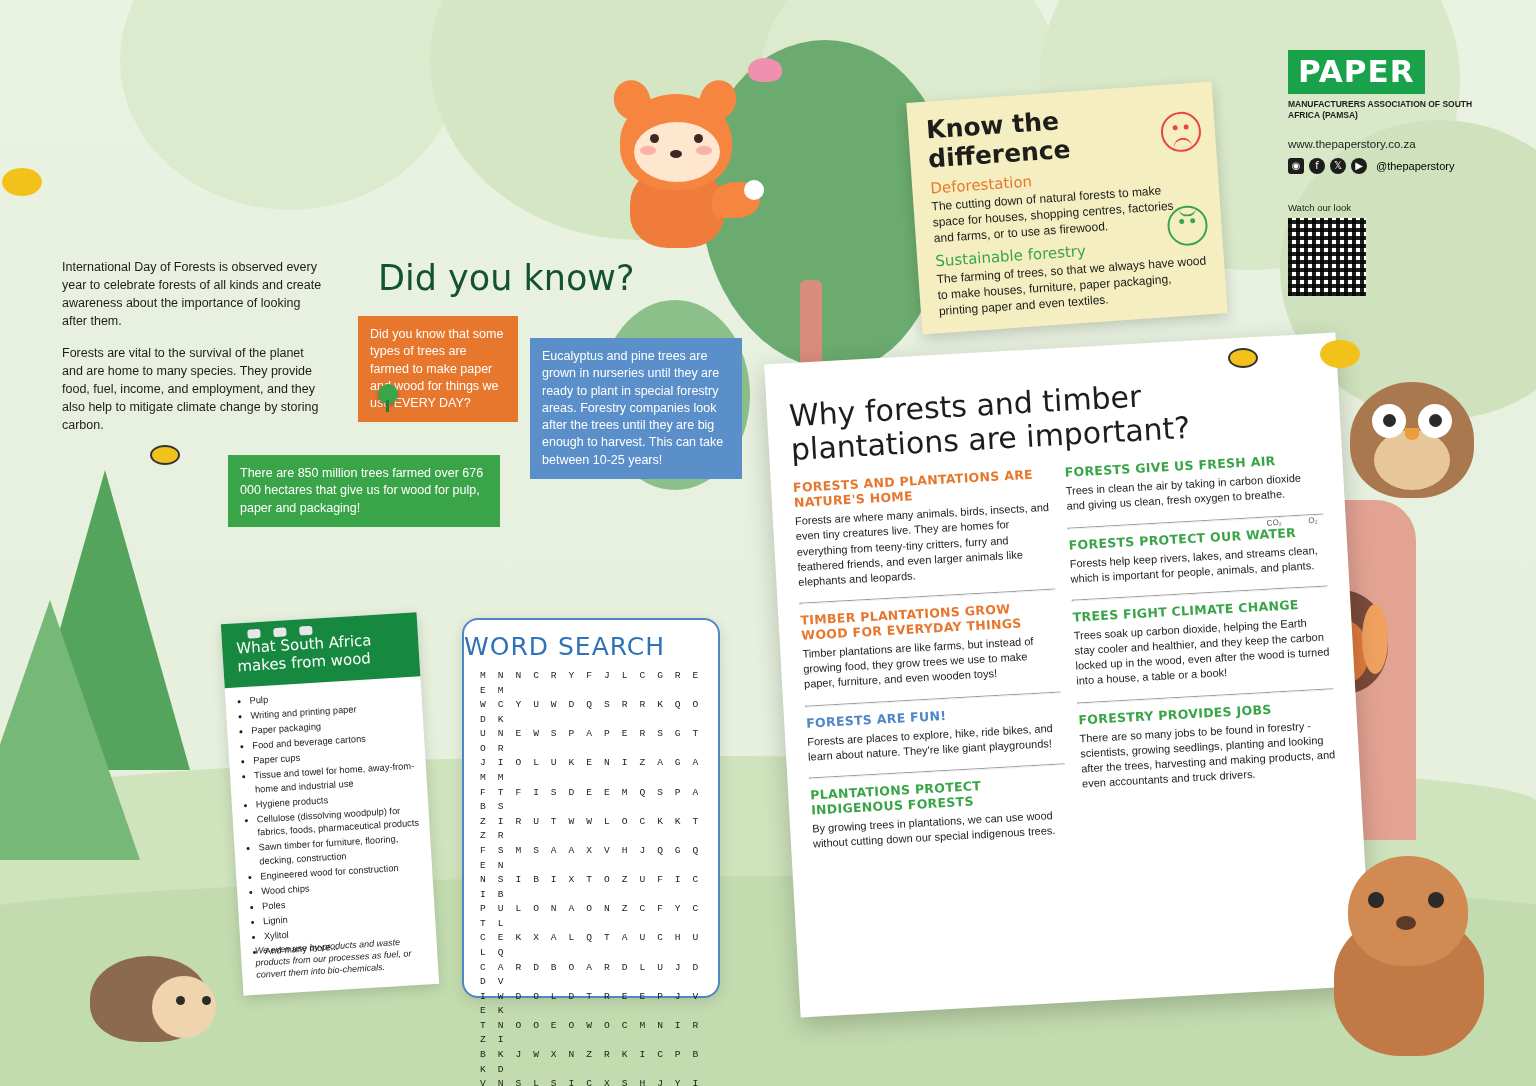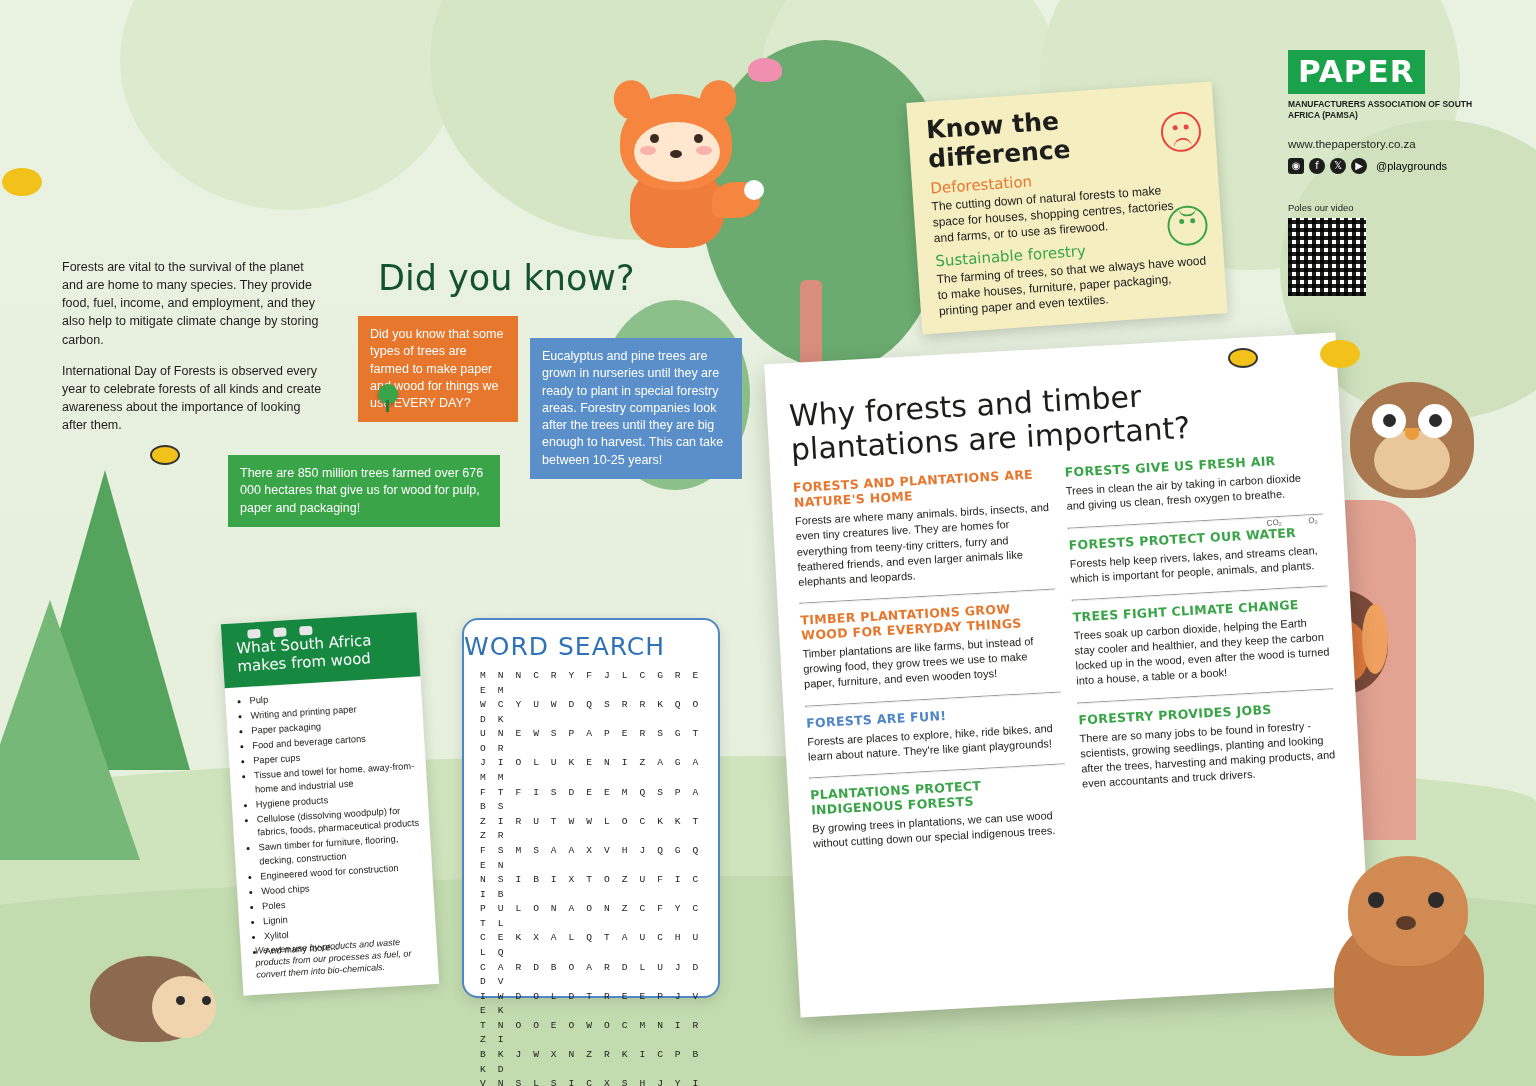--- a/index.html
+++ b/index.html
@@ -175,22 +175,22 @@
     <div style="position:absolute;left:50px;top:56px;width:9px;height:9px;background:#3a2a20;border-radius:50%;"></div>
     <div style="position:absolute;left:94px;top:56px;width:9px;height:9px;background:#3a2a20;border-radius:50%;"></div>
     <div style="position:absolute;left:70px;top:72px;width:12px;height:8px;background:#3a2a20;border-radius:50%;"></div>
     <div style="position:absolute;left:40px;top:68px;width:16px;height:9px;background:#f7a6a0;border-radius:50%;opacity:.8;"></div>
     <div style="position:absolute;left:96px;top:68px;width:16px;height:9px;background:#f7a6a0;border-radius:50%;opacity:.8;"></div>
     <div style="position:absolute;left:112px;top:104px;width:48px;height:36px;background:#f5853f;border-radius:50% 40% 50% 20%;"></div>
     <div style="position:absolute;left:144px;top:102px;width:20px;height:20px;background:#fff;border-radius:50%;"></div>
   </div>
 
   <div id="intro">
+    <p>International Day of Forests is observed every year to celebrate forests of all kinds and create awareness about the importance of looking after them.</p>
     <p>Forests are vital to the survival of the planet and are home to many species. They provide food, fuel, income, and employment, and they also help to mitigate climate change by storing carbon.</p>
-    <p>International Day of Forests is observed every year to celebrate forests of all kinds and create awareness about the importance of looking after them.</p>
   </div>
 
   <div id="dyk-title">Did you know?</div>
   <div class="fact" id="fact-orange">Did you know that some types of trees are farmed to make paper and wood for things we use EVERY DAY?</div>
   <div class="fact" id="fact-blue">Eucalyptus and pine trees are grown in nurseries until they are ready to plant in special forestry areas. Forestry companies look after the trees until they are big enough to harvest. This can take between 10-25 years!</div>
   <div class="fact" id="fact-green1">There are 850 million trees farmed over 676 000 hectares that give us for wood for pulp, paper and packaging!</div>
 
   <div id="sticky">
     <h3>Know the difference</h3>
     <div class="sticky-sub" id="ktd-1-title">Deforestation</div>
@@ -212,23 +212,23 @@
 
   <div id="brand">
     <div id="paper-logo">PAPER</div>
     <div id="brand-sub">MANUFACTURERS ASSOCIATION OF SOUTH AFRICA (PAMSA)</div>
     <div id="brand-url">www.thepaperstory.co.za</div>
     <div id="social">
       <span class="sicon">◉</span>
       <span class="sicon circle">f</span>
       <span class="sicon circle">𝕏</span>
       <span class="sicon circle">▶</span>
-      <span id="social-handle">@playgrounds</span>
-    </div>
-    <div id="watch">Poles our video</div>
+      <span id="social-handle">@thepaperstory</span>
+    </div>
+    <div id="watch">Watch our look</div>
     <div id="qr"></div>
   </div>
 
   <div id="sa-card">
     <div class="punch" style="left:26px;"></div>
     <div class="punch" style="left:52px;"></div>
     <div class="punch" style="left:78px;"></div>
     <div id="sa-head">What South Africa makes from wood</div>
     <ul id="sa-list">
         <li>Pulp</li>

